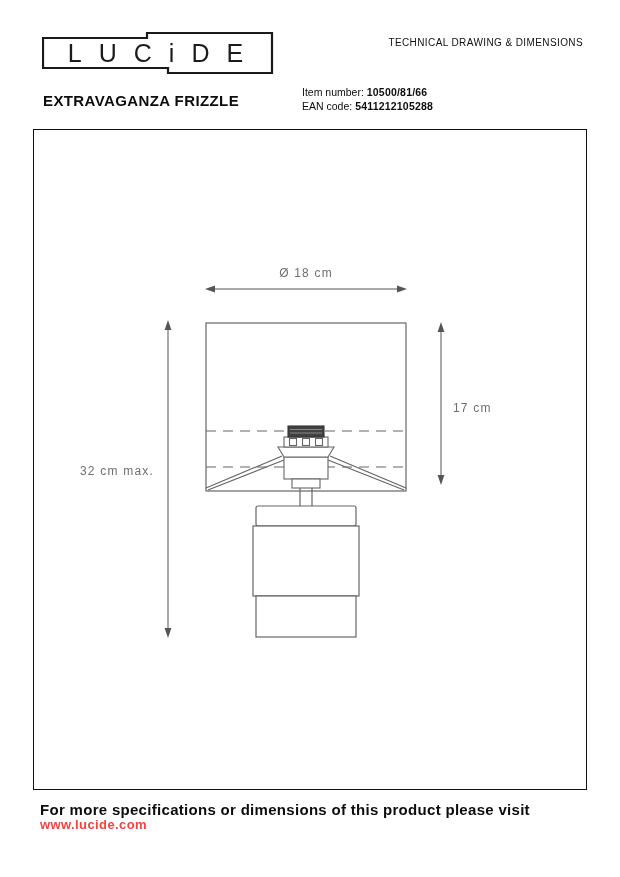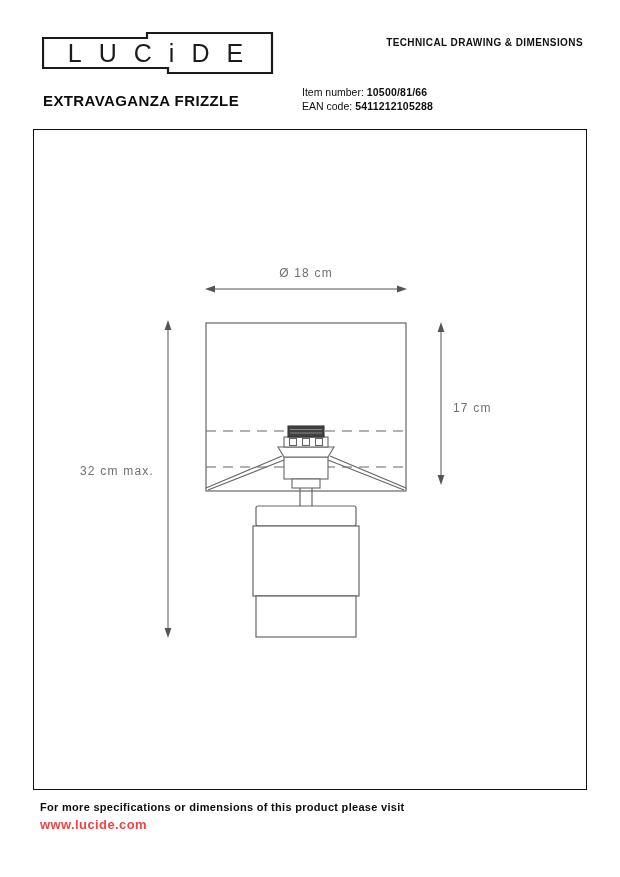--- a/index.html
+++ b/index.html
@@ -8,21 +8,21 @@
     background:#ffffff;
     font-family:"Liberation Sans", sans-serif;
     color:#1a1a1a;
     position:relative;
     overflow:hidden;
   }
   
   .logo{position:absolute;left:42px;top:31px;width:232px;height:46px;}
   .doc-type{
     position:absolute;right:37px;top:37px;
-    font-size:10px;font-weight:700;letter-spacing:0.4px;color:#111;
+    font-size:10px;font-weight:400;letter-spacing:0.4px;color:#111;
   }
   .product-name{
     position:absolute;left:43px;top:92px;
     font-size:15px;font-weight:700;letter-spacing:0.4px;color:#0d0d0d;text-align:center;
   }
   .codes{
     position:absolute;left:302px;top:85px;
     font-size:10.5px;line-height:14px;color:#0d0d0d;
   }
   .codes .row{white-space:nowrap;}
@@ -33,21 +33,21 @@
   .drawing-box{
     position:absolute;left:33px;top:129px;
     width:552px;height:659px;
     border:1.5px solid #111;
     background:#fff;
   }
   .drawing-box svg{display:block;width:552px;height:659px;}
   
   .footer-note{
     position:absolute;left:40px;top:801px;
-    font-size:11px;font-weight:700;letter-spacing:0.3px;color:#0d0d0d;
+    font-size:15px;font-weight:700;letter-spacing:0.3px;color:#0d0d0d;
   }
   .footer-site{
     position:absolute;left:40px;top:817px;
     font-size:13px;font-weight:700;letter-spacing:0.4px;color:#ef4444;
   }
   
   .dim-label{
     font-family:"Liberation Sans", sans-serif;
     font-size:12px;
     letter-spacing:1.2px;

